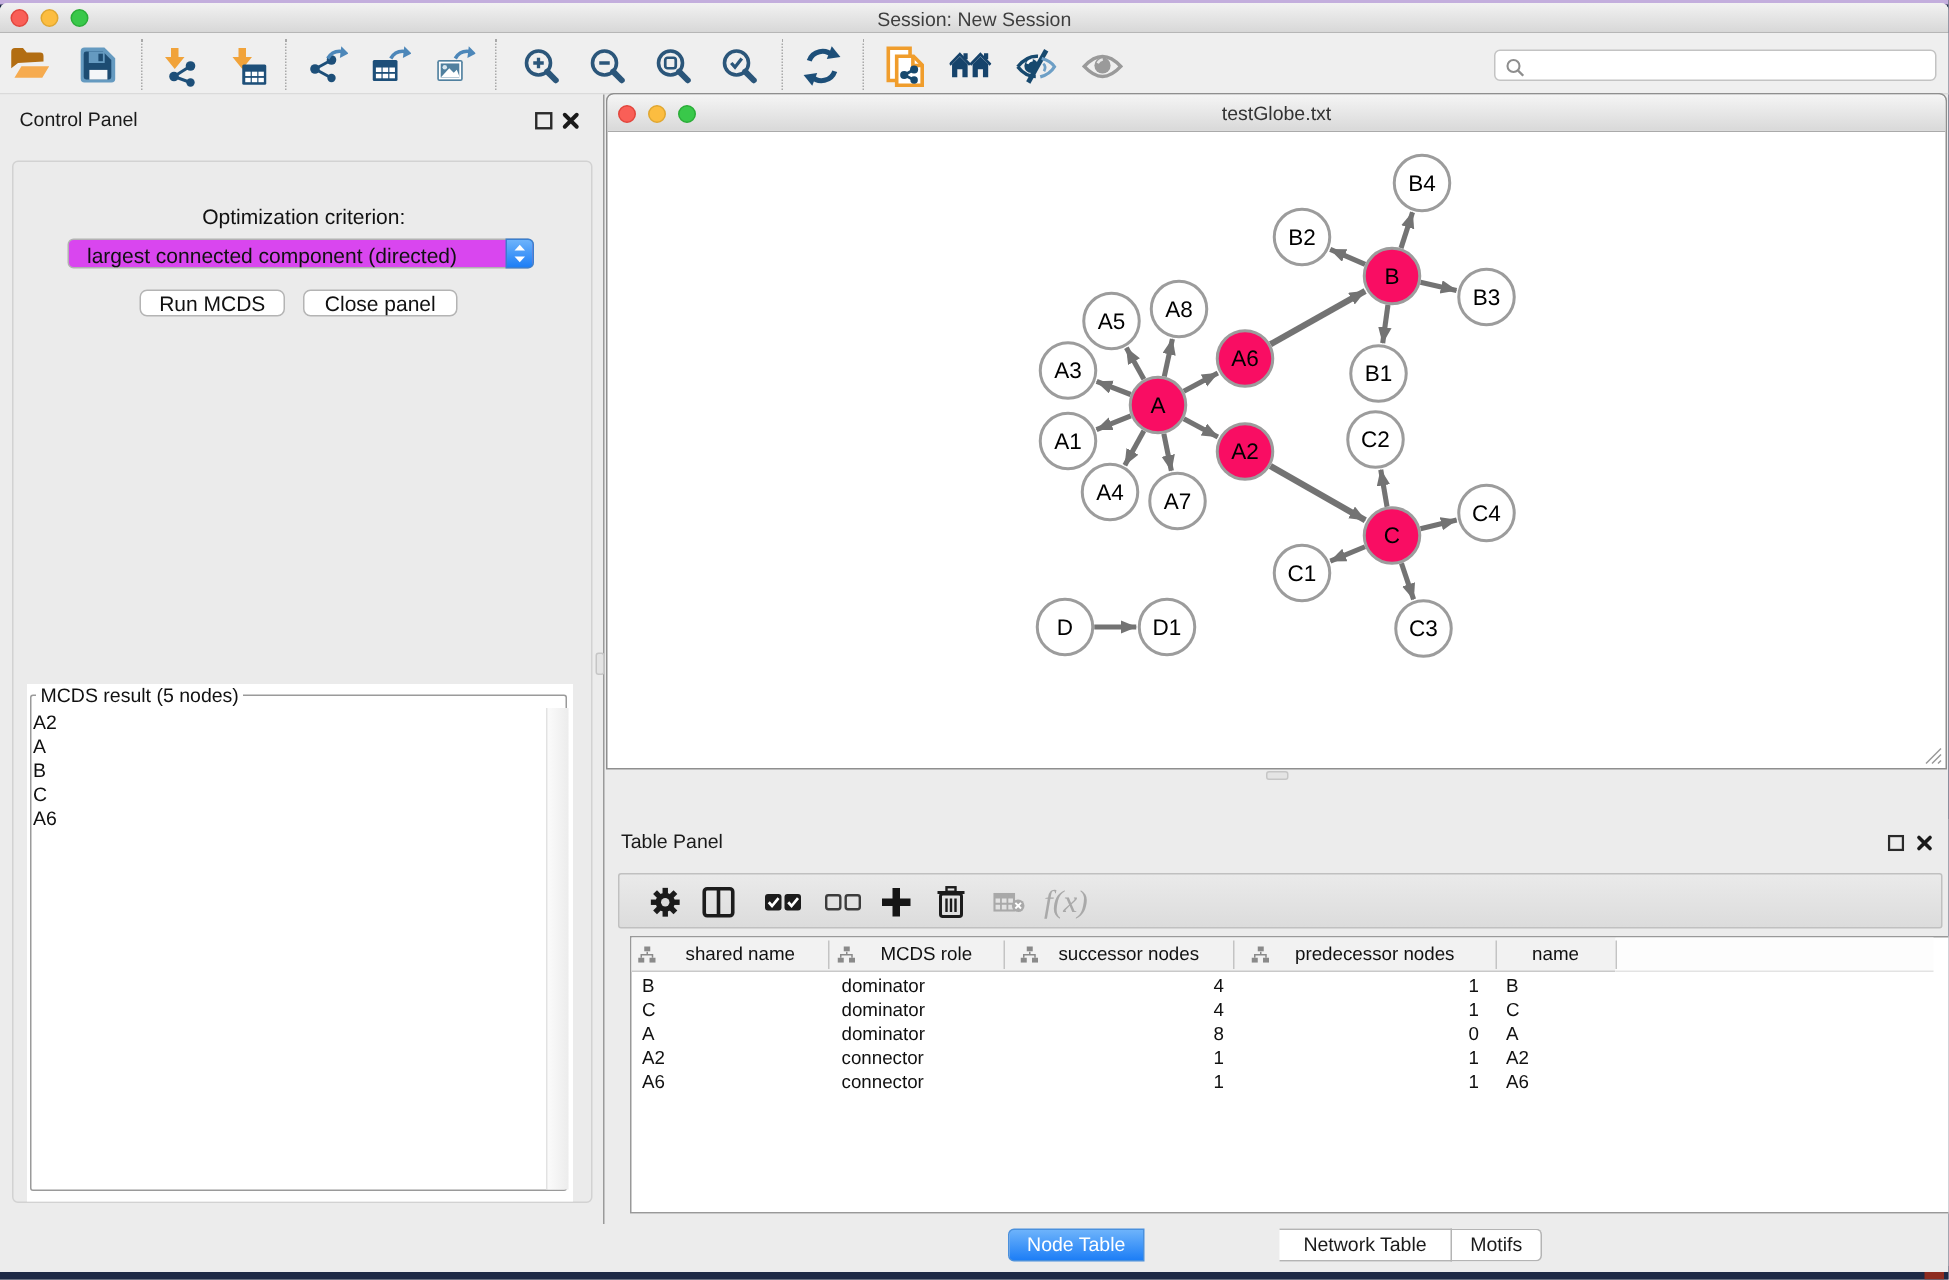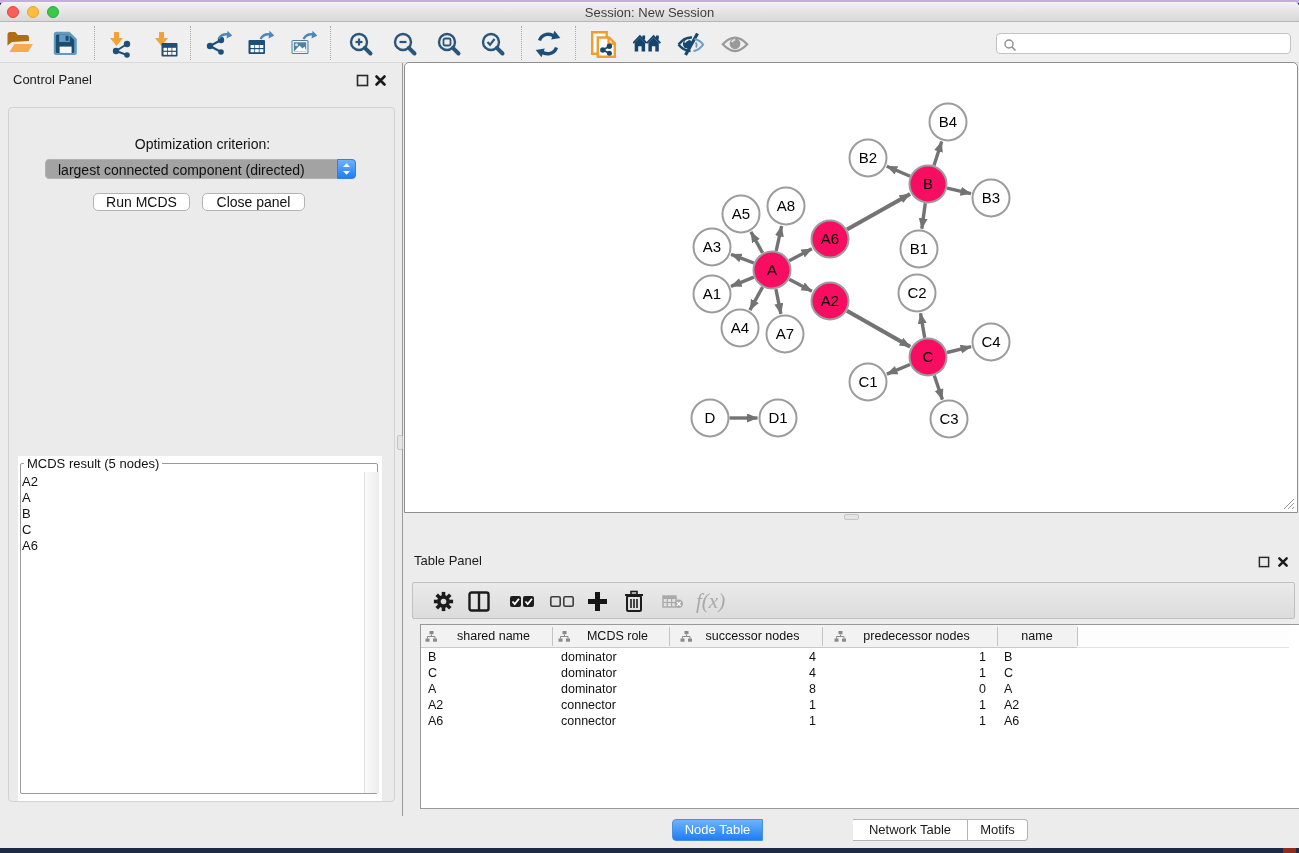--- a/index.html
+++ b/index.html
@@ -188,21 +188,21 @@
   <div id="cpanel">
     <div class="hdr">Control Panel</div>
     <svg class="abs" style="left:356px;top:11px" width="13" height="13" viewBox="0 0 13 13">
         <rect x="1.5" y="1.5" width="10" height="10" fill="none" stroke="#2a2a2a" stroke-width="1.6"></rect>
       </svg>
     <svg class="abs" style="left:374px;top:11px" width="13" height="13" viewBox="0 0 13 13">
         <path d="M2.5 2.5 L10.5 10.5 M10.5 2.5 L2.5 10.5" stroke="#1a1a1a" stroke-width="2.6" stroke-linecap="round"></path>
       </svg>
     <div id="cpbody">
       <div class="txt" style="left:0;top:28px;width:387px;text-align:center;font-size:14px;color:#111;">Optimization criterion:</div>
-      <div class="abs" style="left:36px;top:51px;width:311px;height:20px;background:#a3a3a3;border:1px solid #b2b2b2;border-radius:4px;">
+      <div class="abs" style="left:36px;top:51px;width:311px;height:20px;background:#d946ef;border:1px solid #b2b2b2;border-radius:4px;">
         <div class="txt" style="left:12px;top:2px;font-size:14px;color:#111;">largest connected component (directed)</div>
         <div class="abs" style="right:-1px;top:-1px;width:19px;height:20px;background:linear-gradient(#6db3fb,#1d7ef6);border:1px solid #3a7fd0;border-radius:0 4px 4px 0;">
           <svg width="17" height="18" viewBox="0 0 17 18">
               <path d="M5 7 L8.5 3.2 L12 7 Z" fill="#fff"></path>
               <path d="M5 11 L8.5 14.8 L12 11 Z" fill="#fff"></path>
             </svg>
         </div>
       </div>
       <div class="mbtn" style="left:84px;top:85px;width:97px;height:18px;line-height:17px;">Run MCDS</div>
       <div class="mbtn" style="left:193px;top:85px;width:103px;height:18px;line-height:17px;">Close panel</div>
@@ -210,20 +210,26 @@
         <div class="abs" style="left:2px;top:7px;width:358px;height:331px;border:1px solid #9a9a9a;border-radius:2px;"></div>
         <div class="txt" style="left:6px;top:0px;background:#fff;padding:0 3px;font-size:13px;color:#111;">MCDS result (5 nodes)</div>
         <div class="txt" style="left:4px;top:18px;font-size:13px;color:#111;line-height:16px;">A2<br>A<br>B<br>C<br>A6</div>
         <div class="abs" style="left:346px;top:16px;width:15px;height:321px;background:linear-gradient(90deg,#fbfbfb,#ececec);border-left:1px solid #e2e2e2;"></div>
       </div>
     </div>
 </div>
   <div class="abs" style="left:397px;top:433px;width:6px;height:15px;background:#e4e4e4;border:1px solid #c6c6c6;border-radius:2px;z-index:6;"></div>
   <div class="abs" style="left:844px;top:512px;width:15px;height:6px;background:#e4e4e4;border:1px solid #c6c6c6;border-radius:2px;z-index:6;"></div>
   <div id="nwin">
+    <div id="ntitle">
+      <div class="t">testGlobe.txt</div>
+      <div class="tl" style="left:7px;top:7px;background:#f95f57;border:1px solid #e2463d;"></div>
+      <div class="tl" style="left:27px;top:7px;background:#fcbd40;border:1px solid #e0a731;"></div>
+      <div class="tl" style="left:47px;top:7px;background:#39c84a;border:1px solid #2aad38;"></div>
+    </div>
     <svg class="abs" style="left:0;top:28px" width="892" height="423" viewBox="404 90 892 423" font-family="Liberation Sans, sans-serif">
       <defs>
           <marker id="ah" markerWidth="12" markerHeight="10" refX="10.5" refY="4.5" orient="auto" markerUnits="userSpaceOnUse">
             <path d="M0 0 L11 4.5 L0 9 Z" fill="#737373"></path>
           </marker>
         </defs>
       <g stroke="#737373">
         <line x1="752.9" y1="276.2" x2="730.0" y2="285.4" stroke-width="3.4" marker-end="url(#ah)"></line>
         <line x1="752.8" y1="262.0" x2="730.1" y2="253.3" stroke-width="3.4" marker-end="url(#ah)"></line>
         <line x1="761.6" y1="286.1" x2="748.9" y2="309.1" stroke-width="3.4" marker-end="url(#ah)"></line>

